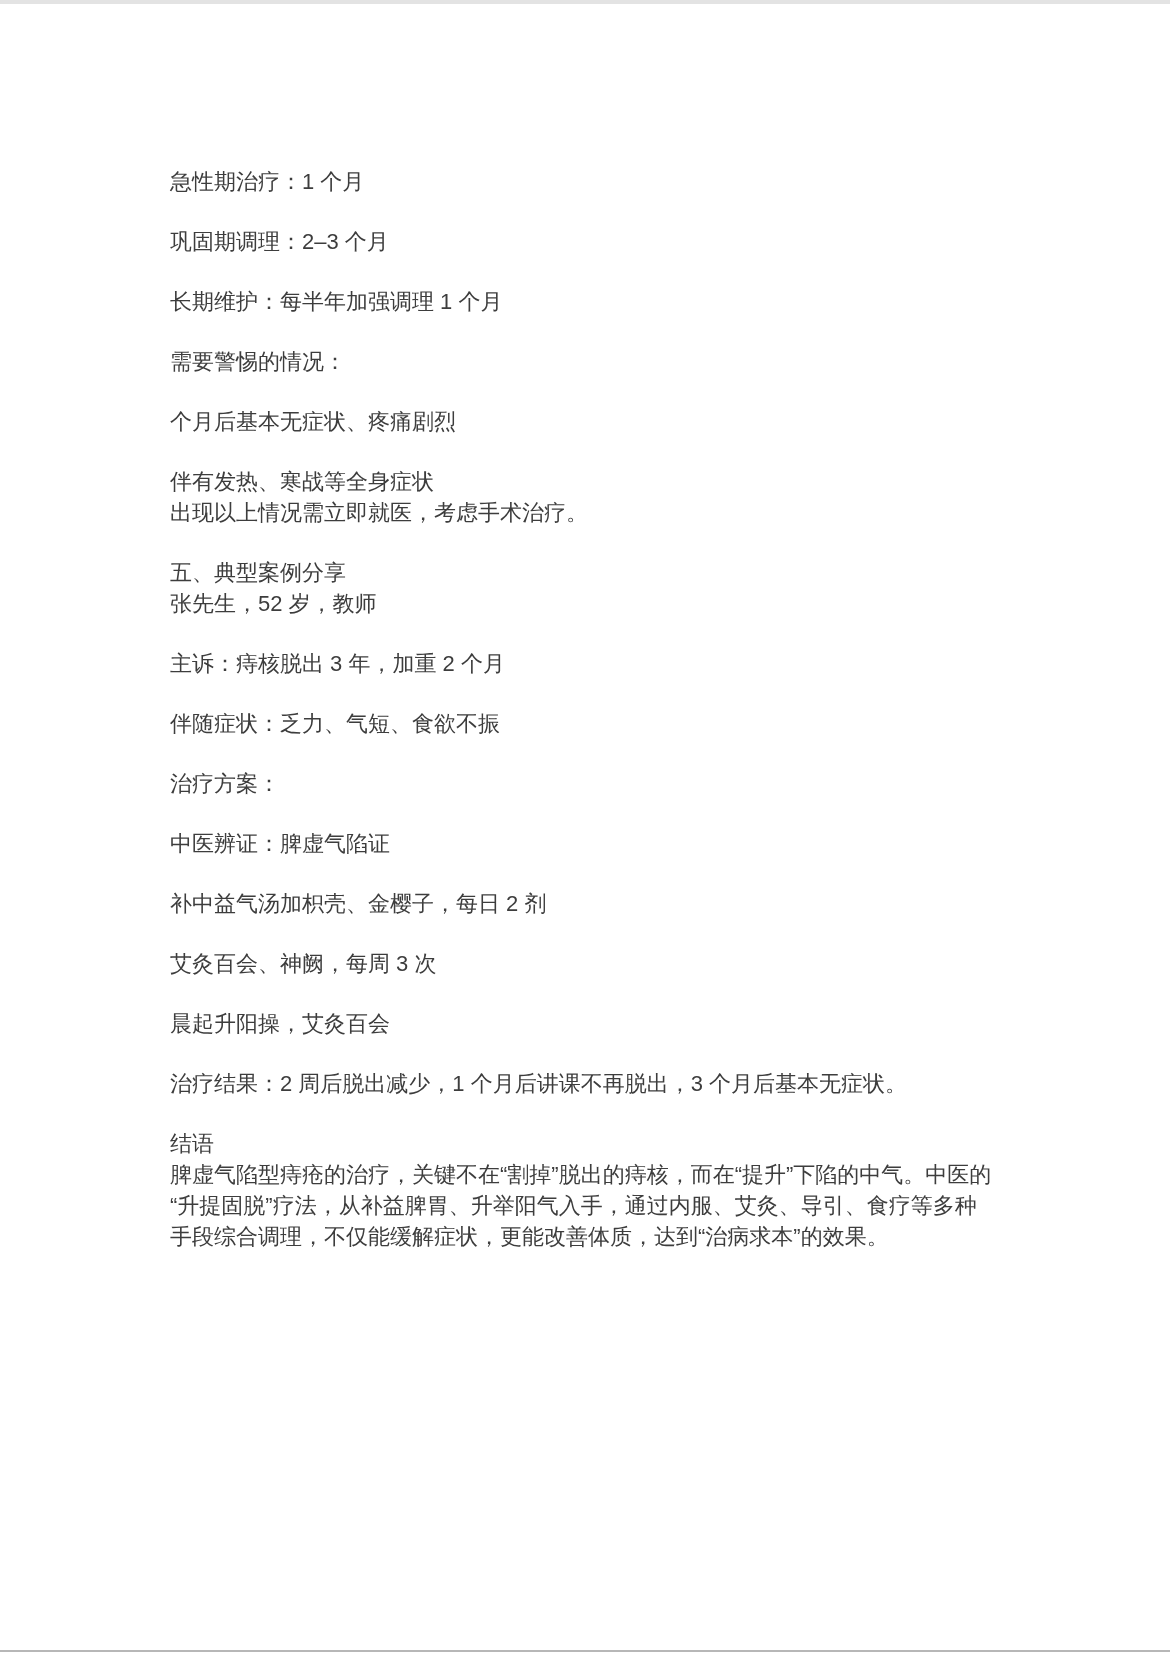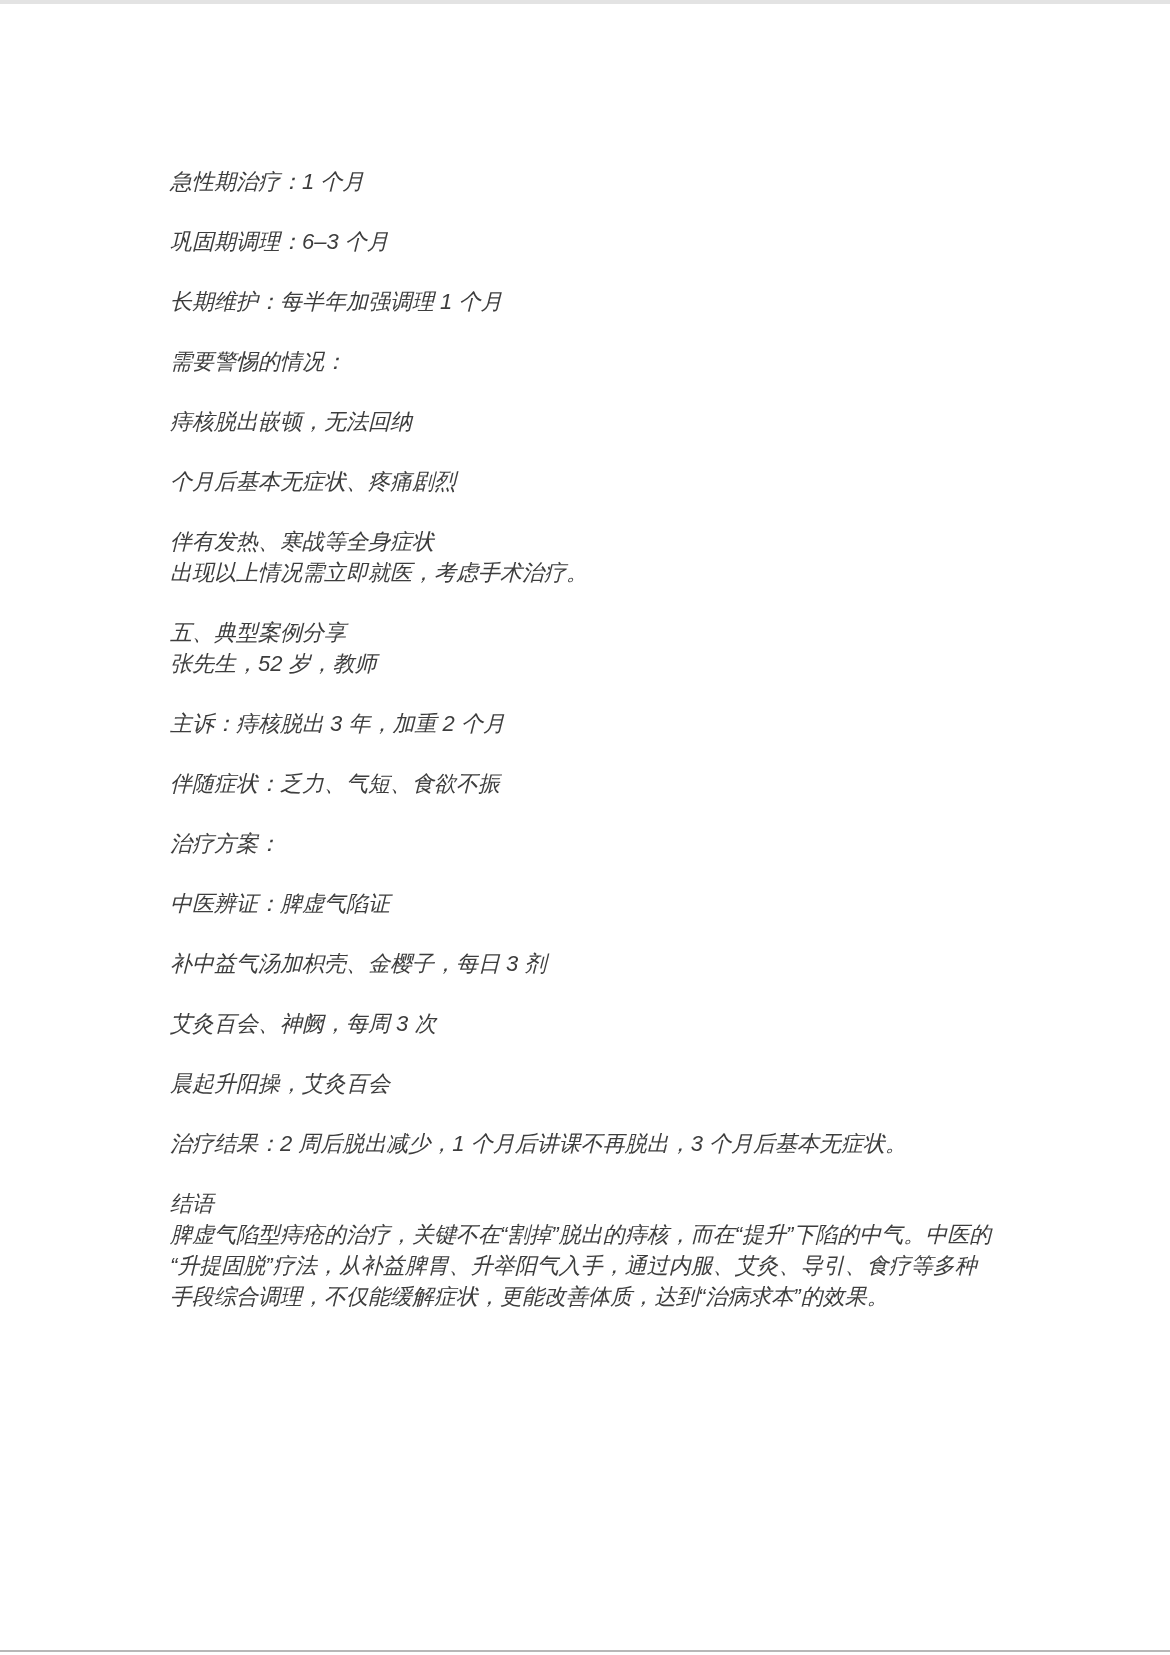--- a/index.html
+++ b/index.html
@@ -33,48 +33,46 @@
   }
   .content {
     position: absolute;
     top: 166px;
     left: 170px;
     width: 828px;
     color: #3d3d3d;
     font-size: 22px;
     line-height: 31px;
     text-align: left;
-    font-style: italic;
   }
   .para {
     margin: 0 0 29px 0;
     padding: 0;
   }
   .para:last-child {
     margin-bottom: 0;
   }
 </style>
 </head>
 <body>
 
 <div class="page">
   <div class="top-strip"></div>
   <div class="content">
       <p class="para">急性期治疗：1 个月</p>
-      <p class="para">巩固期调理：6–3 个月</p>
+      <p class="para">巩固期调理：2–3 个月</p>
       <p class="para">长期维护：每半年加强调理 1 个月</p>
       <p class="para">需要警惕的情况：</p>
-      <p class="para">痔核脱出嵌顿，无法回纳</p>
       <p class="para">个月后基本无症状、疼痛剧烈</p>
       <p class="para">伴有发热、寒战等全身症状<br>出现以上情况需立即就医，考虑手术治疗。</p>
       <p class="para">五、典型案例分享<br>张先生，52 岁，教师</p>
       <p class="para">主诉：痔核脱出 3 年，加重 2 个月</p>
       <p class="para">伴随症状：乏力、气短、食欲不振</p>
       <p class="para">治疗方案：</p>
       <p class="para">中医辨证：脾虚气陷证</p>
-      <p class="para">补中益气汤加枳壳、金樱子，每日 3 剂</p>
+      <p class="para">补中益气汤加枳壳、金樱子，每日 2 剂</p>
       <p class="para">艾灸百会、神阙，每周 3 次</p>
       <p class="para">晨起升阳操，艾灸百会</p>
       <p class="para">治疗结果：2 周后脱出减少，1 个月后讲课不再脱出，3 个月后基本无症状。</p>
       <p class="para">结语<br>脾虚气陷型痔疮的治疗，关键不在“割掉”脱出的痔核，而在“提升”下陷的中气。中医的“升提固脱”疗法，从补益脾胃、升举阳气入手，通过内服、艾灸、导引、食疗等多种手段综合调理，不仅能缓解症状，更能改善体质，达到“治病求本”的效果。</p>
     </div>
   <div class="bottom-rule"></div>
 </div>
 
 </body></html>

